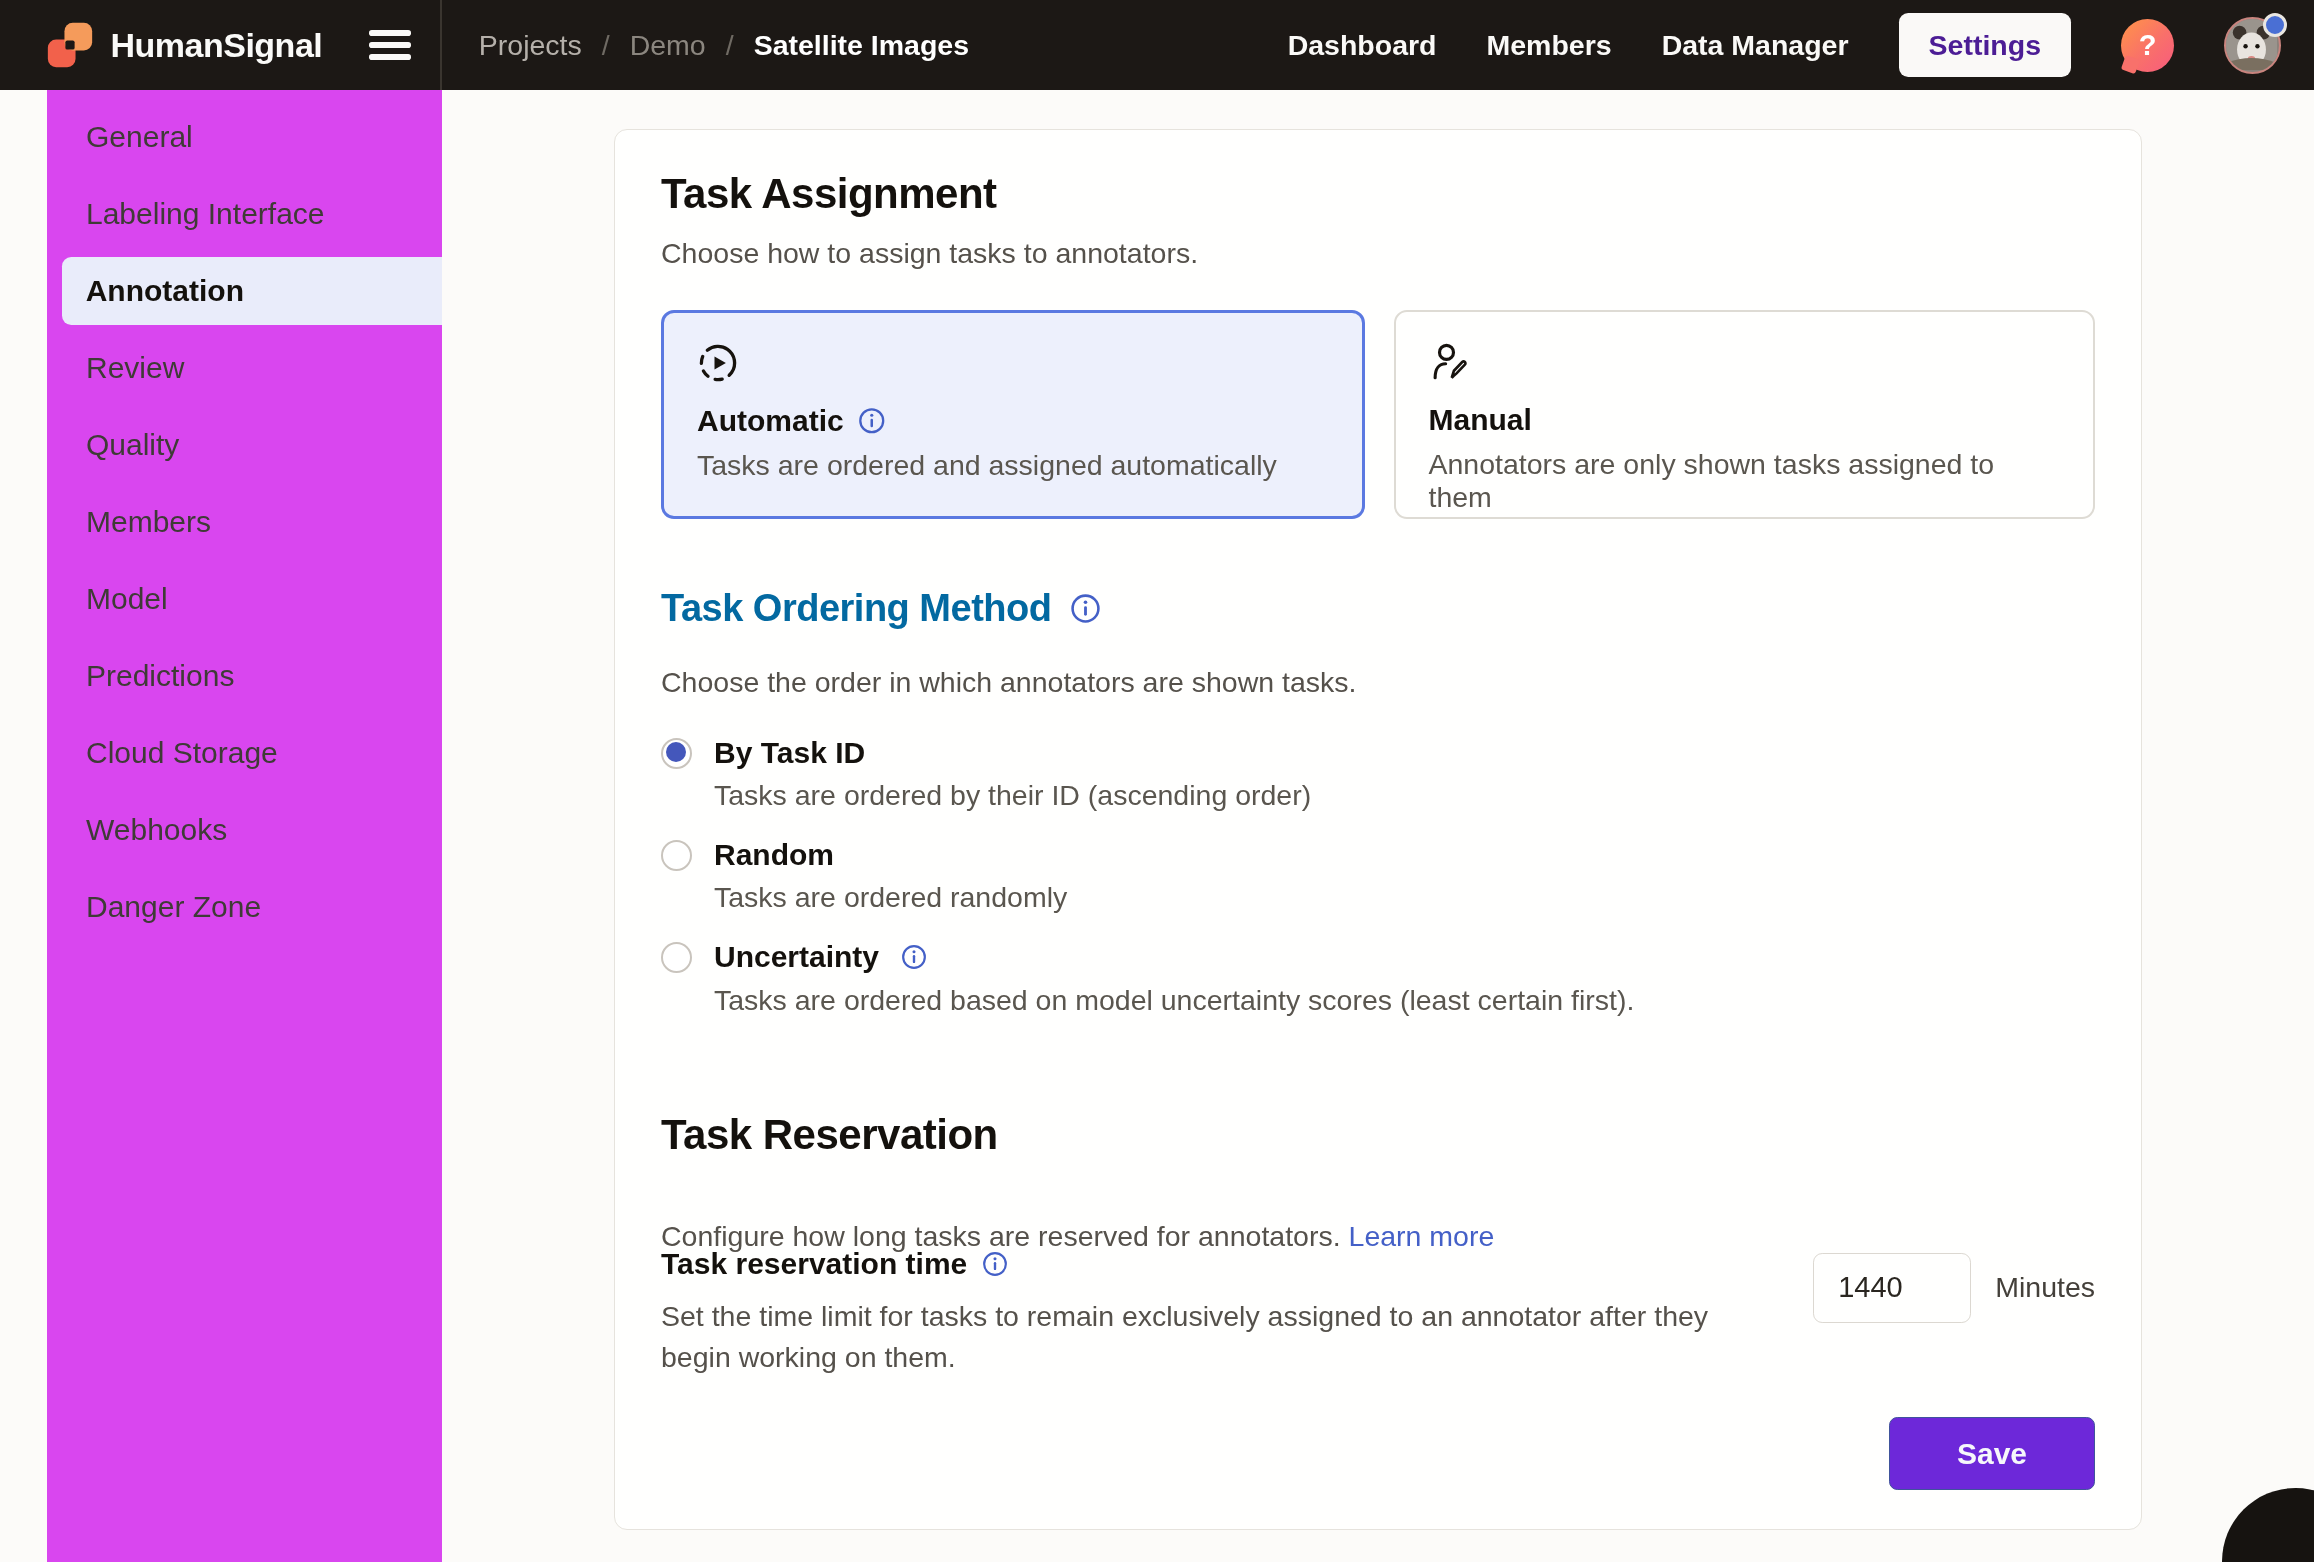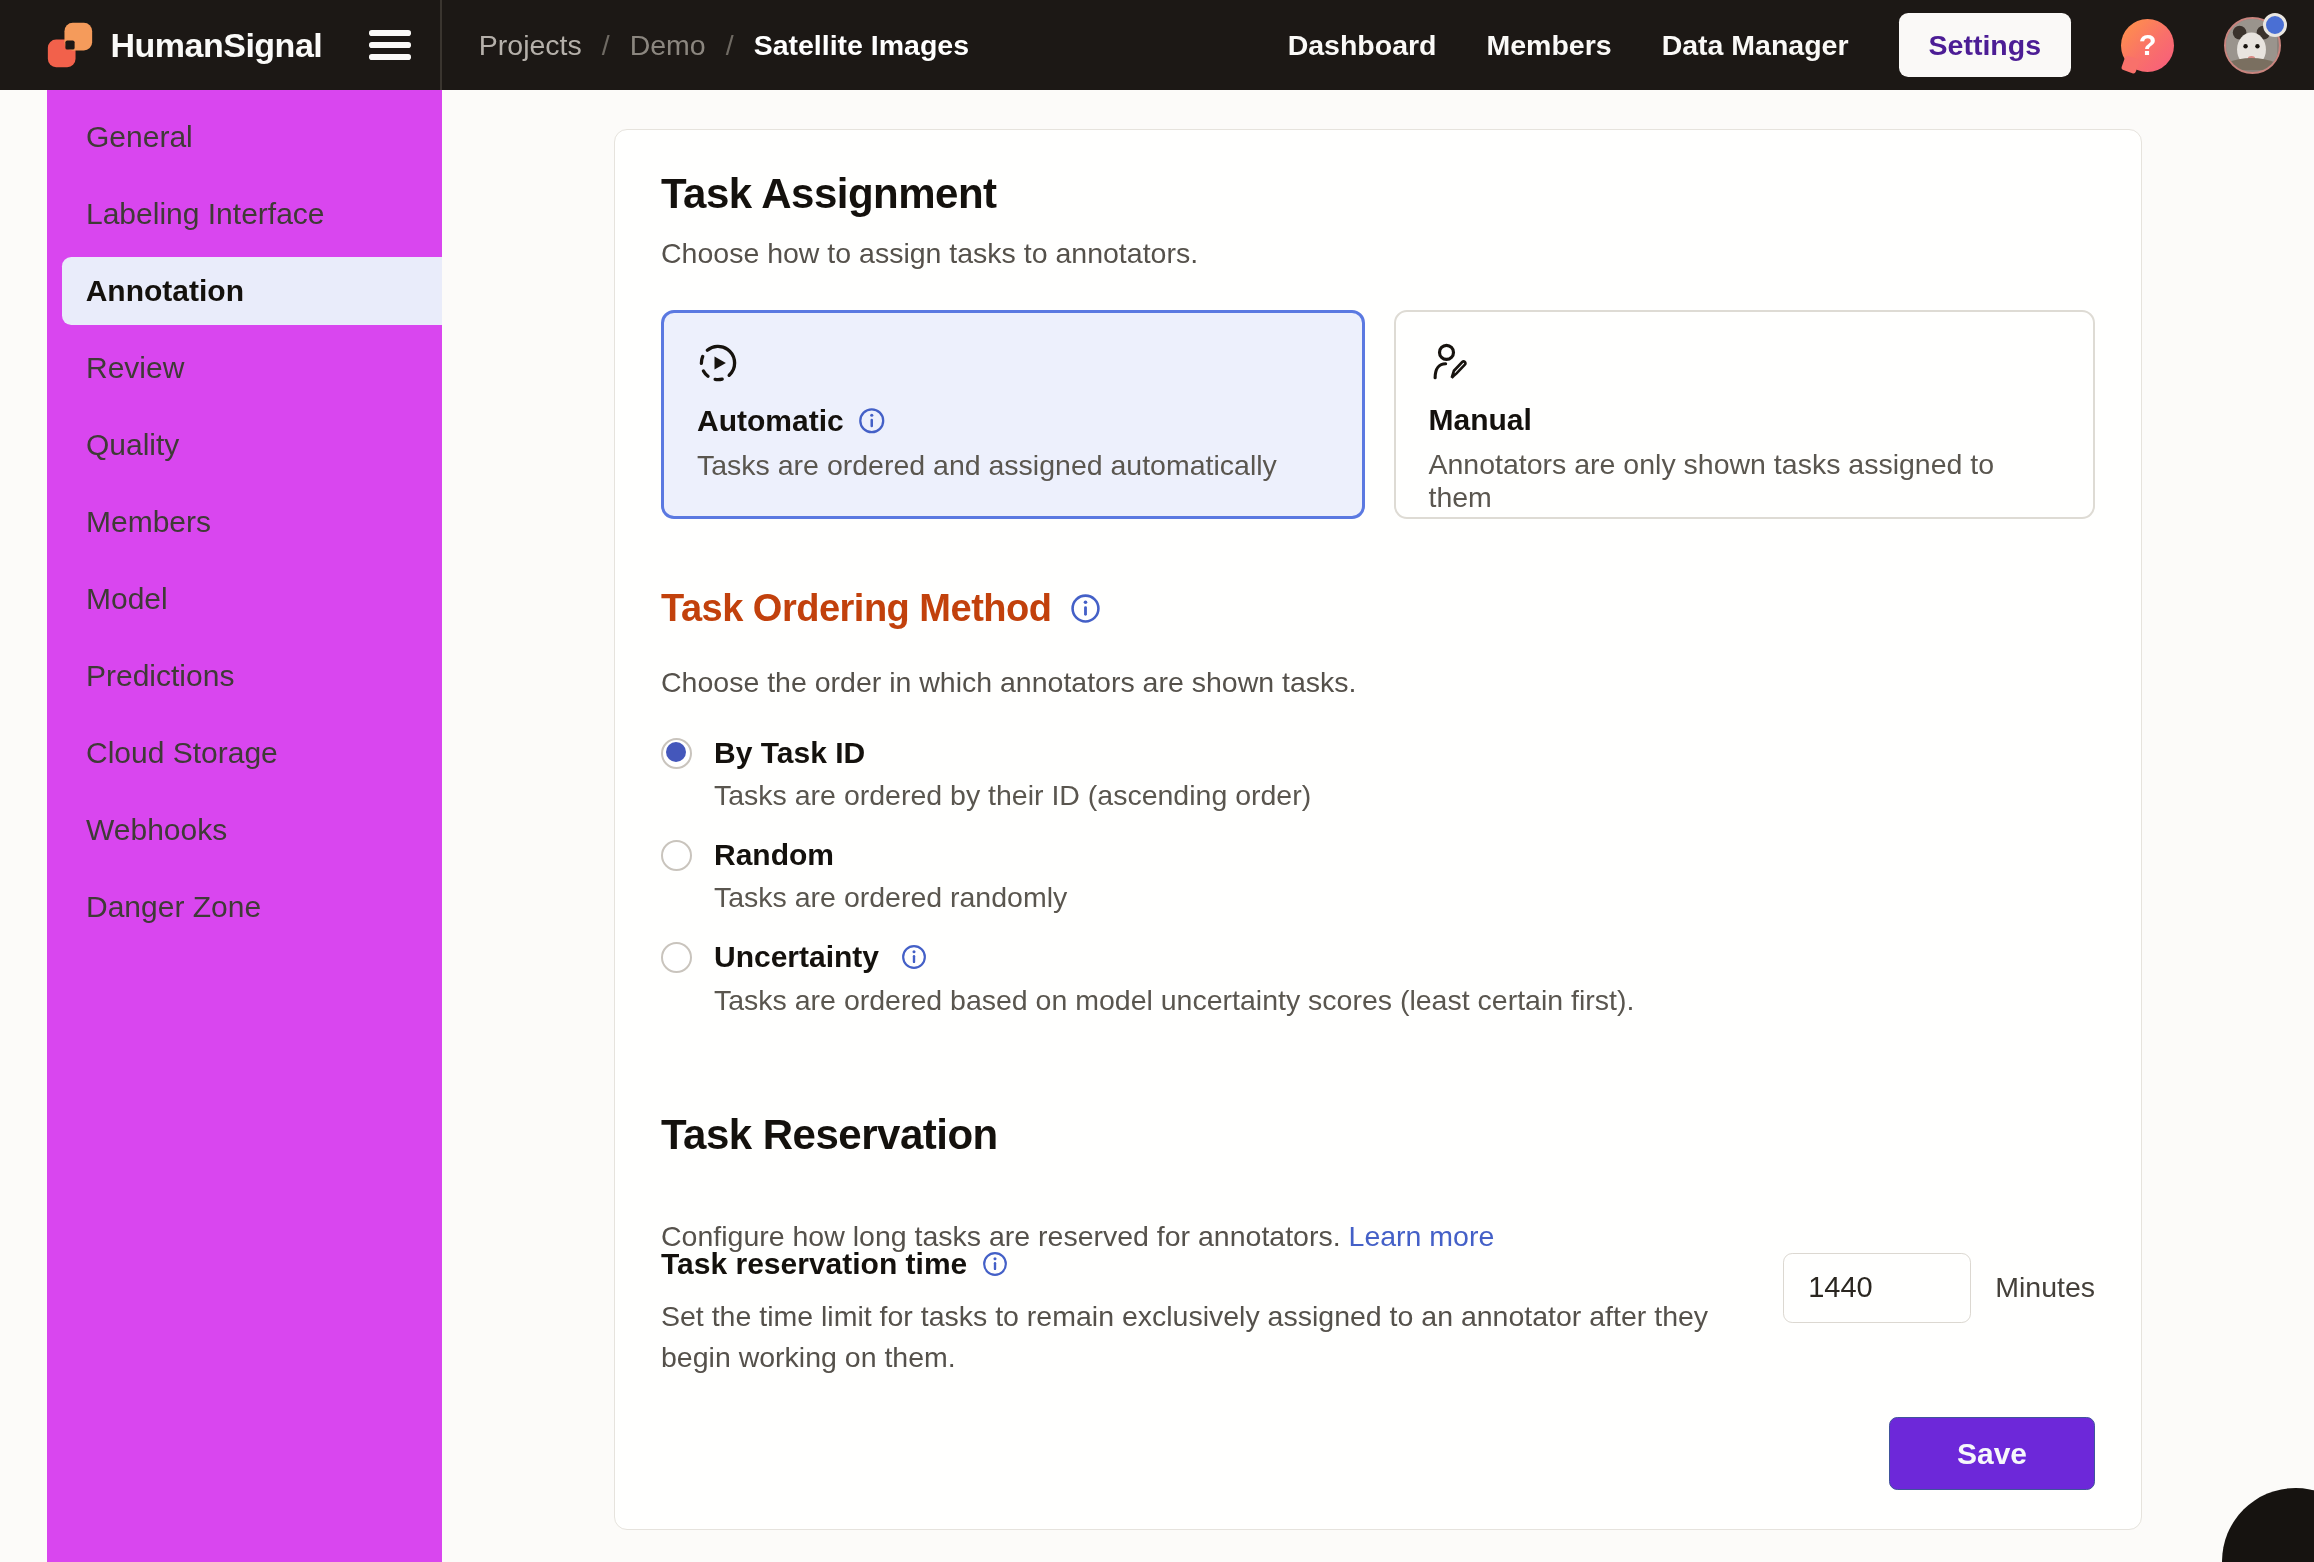--- a/index.html
+++ b/index.html
@@ -46,42 +46,42 @@
 
   .cards-row { position:absolute; left:46px; right:46px; top:180px; height:209px; display:flex; gap:29px; }
   .option-card { flex:1; border-radius:13px; padding:29px 33px; cursor:pointer; }
   .option-card.selected { background:#edf0fc; border:3.7px solid #5b79e1; }
   .option-card.plain { background:#fffffe; border:2.8px solid #dedbd4; }
   .oc-title-row { display:flex; align-items:center; gap:14.7px; margin-top:16.5px; }
   .oc-title { font-size:30px; font-weight:700; color:#14110d; }
   .oc-desc { margin-top:11px; font-size:28.5px; color:#5a564f; }
 
   .h2-row { position:absolute; left:46px; top:457px; display:flex; align-items:center; gap:18.4px; }
-  .h2 { font-size:38px; font-weight:700; color:#c2410c; letter-spacing:-0.5px; }
+  .h2 { font-size:38px; font-weight:700; color:#0369a1; letter-spacing:-0.5px; }
 
   .radio-group { position:absolute; left:46px; top:606px; }
   .radio-option { margin-bottom:26px; }
   .radio-line { display:flex; align-items:center; gap:22px; cursor:pointer; }
   .radio-circle { width:31px; height:31px; border-radius:50%; border:2.8px solid #c9c4bd; background:#fff; flex:0 0 auto; position:relative; }
   .radio-circle.checked::after { content:""; position:absolute; left:2.8px; top:2.8px; width:20px; height:20px; border-radius:50%; background:#4457bb; }
   .radio-label { font-size:30px; font-weight:700; color:#14110d; }
   .radio-desc { margin:9.2px 0 0 53px; font-size:28.5px; color:#5a564f; }
 
   .h3 { top:981px; }
   .sub3 { top:1049px;margin-top:41px; }
   .sub1 { top:107px; }
   .sub2 { top:536px; }
   .h1a { top:40px; }
 
   .field-row { position:absolute; left:46px; right:46px; top:1117px; display:flex; justify-content:space-between; align-items:flex-start; }
   .field-label-row { display:flex; align-items:center; gap:14.7px; }
   .field-label { font-size:30px; font-weight:700; color:#14110d; }
   .field-desc { margin-top:14.7px; width:1084px; font-size:28.5px; color:#55514b; line-height:1.45; }
   .field-input-row { display:flex; align-items:center; gap:24px; margin-top:5.5px; }
-  .time-input { width:188px; height:70px; border:1.8px solid #dcd8d1; border-radius:9.2px; background:#fffffe; font-size:29px; color:#2a2620; padding:0 24px; font-family:"Liberation Sans","DejaVu Sans",sans-serif; }
+  .time-input { width:158px; height:70px; border:1.8px solid #dcd8d1; border-radius:9.2px; background:#fffffe; font-size:29px; color:#2a2620; padding:0 24px; font-family:"Liberation Sans","DejaVu Sans",sans-serif; }
   .unit-label { font-size:28.5px; color:#44403a; }
 
   .save-row { position:absolute; right:46px; top:1287px; }
   .save-btn { width:206px; height:73px; background:#6d28d9; border:1.8px solid #40539c; border-radius:8.3px; color:#f6f7fb; font-size:30px; font-weight:700; cursor:pointer; font-family:"Liberation Sans","DejaVu Sans",sans-serif; }
 
   .fab-corner { position:absolute; right:-55px; bottom:-72px; width:147px; height:147px; border-radius:50%; background:#161310; z-index:20; cursor:pointer; }
 
   .info-icon { display:inline-flex; flex:0 0 auto; }
 </style>
 </head>

